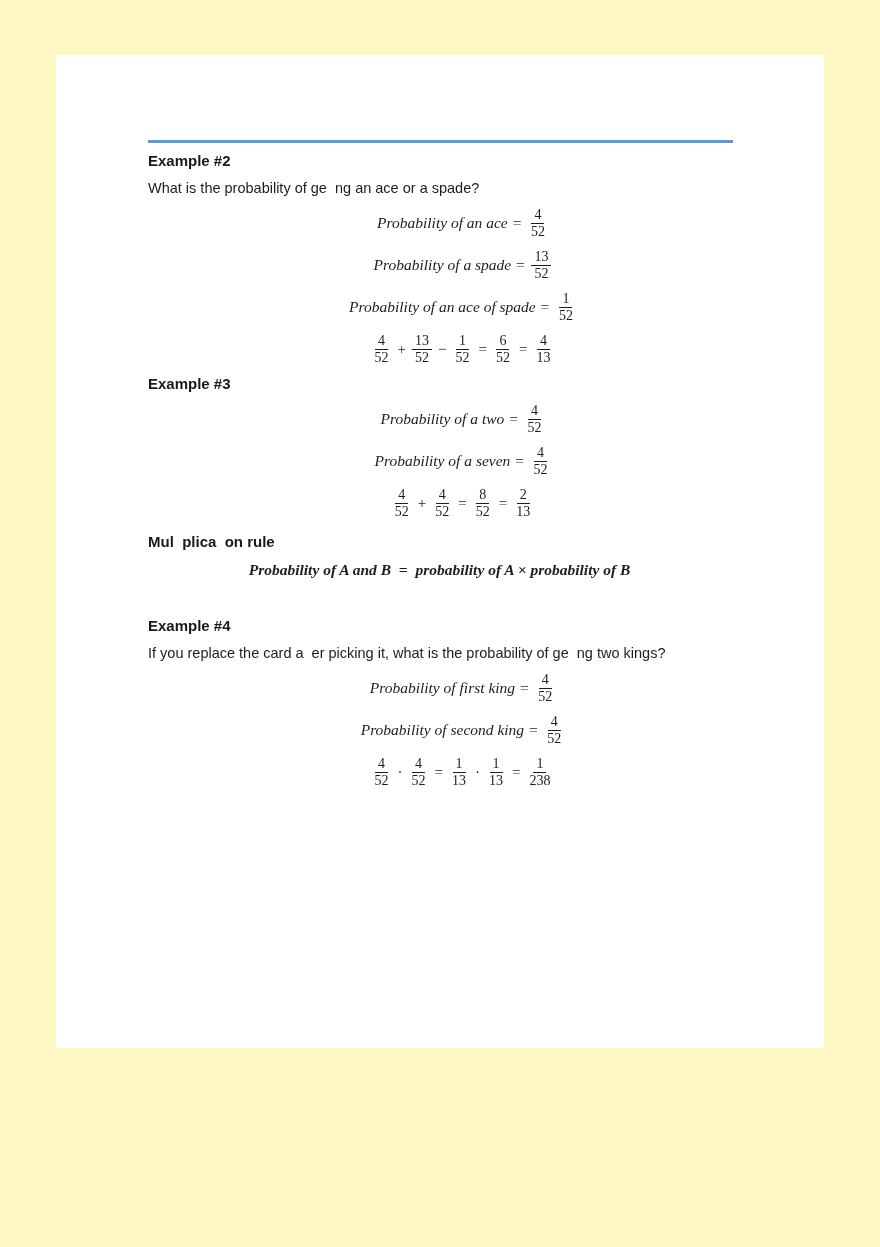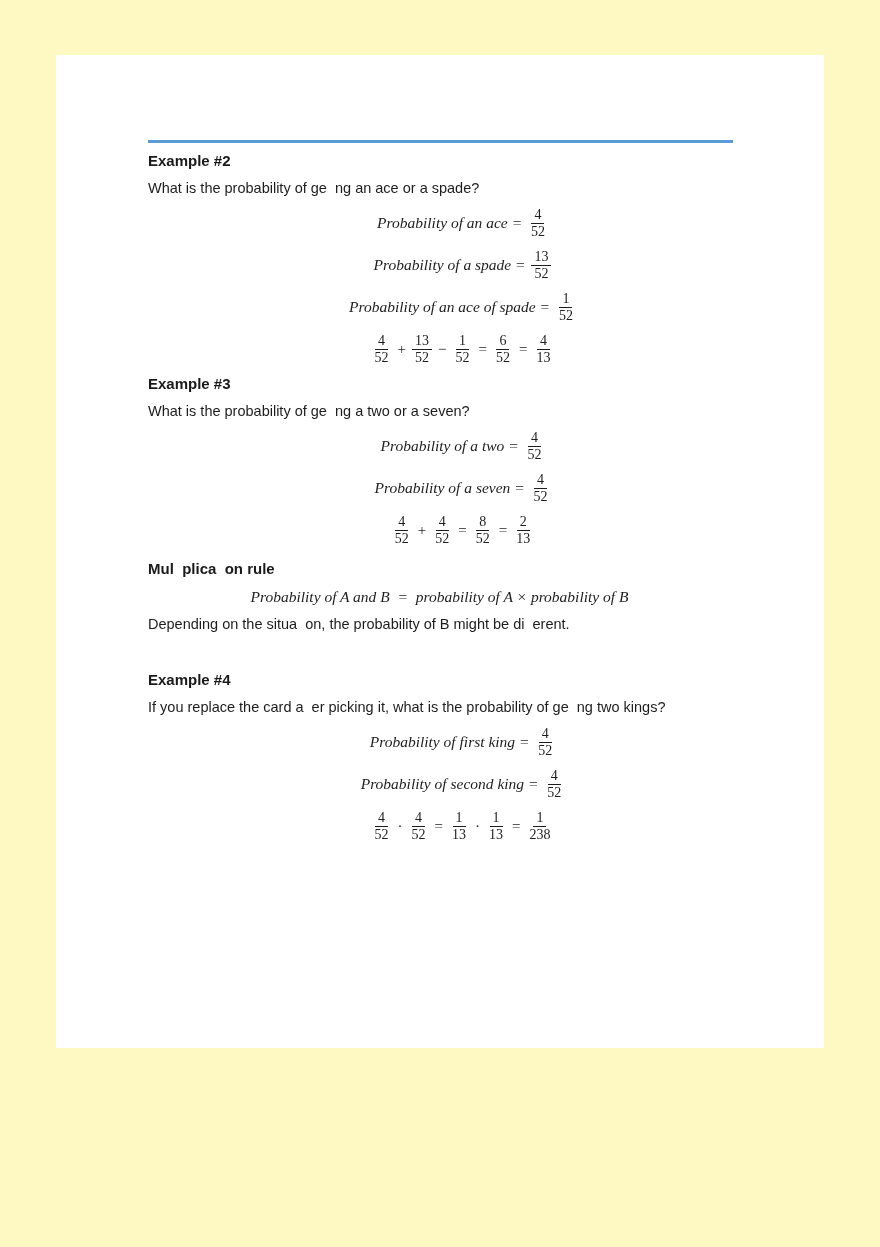--- a/index.html
+++ b/index.html
@@ -61,20 +61,21 @@
     align-items: center;
     min-height: 34px;
     margin: 0 0 8px 0;
     font-family: "Liberation Serif", serif;
     color: #1d1d1d;
   }
   .eq-shift { transform: translateX(22px); }
   .eq-plain {
     min-height: 20px;
     margin: 0 0 8px 0;
+    font-weight: bold;
   }
   .eq-text {
     font-style: italic;
     font-size: 15.5px;
     line-height: 20px;
     white-space: pre;
     margin-right: 2px;
   }
   .op {
     font-style: normal;
@@ -155,21 +156,20 @@
             <span class="op">=</span>
             <span class="frac">
               <span class="num">4</span>
               <span class="den">13</span>
             </span>
           </div>
       </section>
 
       <section>
         <h2 class="heading mt-a">Example #3</h2>
-        <p class="question">What is the probability of ge  ng a two or a seven?</p>
         <div class="eq eq-shift">
             <span class="eq-text">Probability of a two = </span>
             <span class="frac">
               <span class="num">4</span>
               <span class="den">52</span>
             </span>
           </div>
         <div class="eq eq-shift">
             <span class="eq-text">Probability of a seven = </span>
             <span class="frac">
@@ -198,21 +198,20 @@
               <span class="den">13</span>
             </span>
           </div>
       </section>
 
       <section>
         <h2 class="heading mt-b">Mul  plica  on rule</h2>
         <div class="eq eq-plain">
             <span class="eq-text">Probability of A and B  =  probability of A × probability of B</span>
           </div>
-        <p class="note">Depending on the situa  on, the probability of B might be di  erent.</p>
       </section>
 
       <section>
         <h2 class="heading mt-c">Example #4</h2>
         <p class="question">If you replace the card a  er picking it, what is the probability of ge  ng two kings?</p>
         <div class="eq eq-shift">
             <span class="eq-text">Probability of first king = </span>
             <span class="frac">
               <span class="num">4</span>
               <span class="den">52</span>

